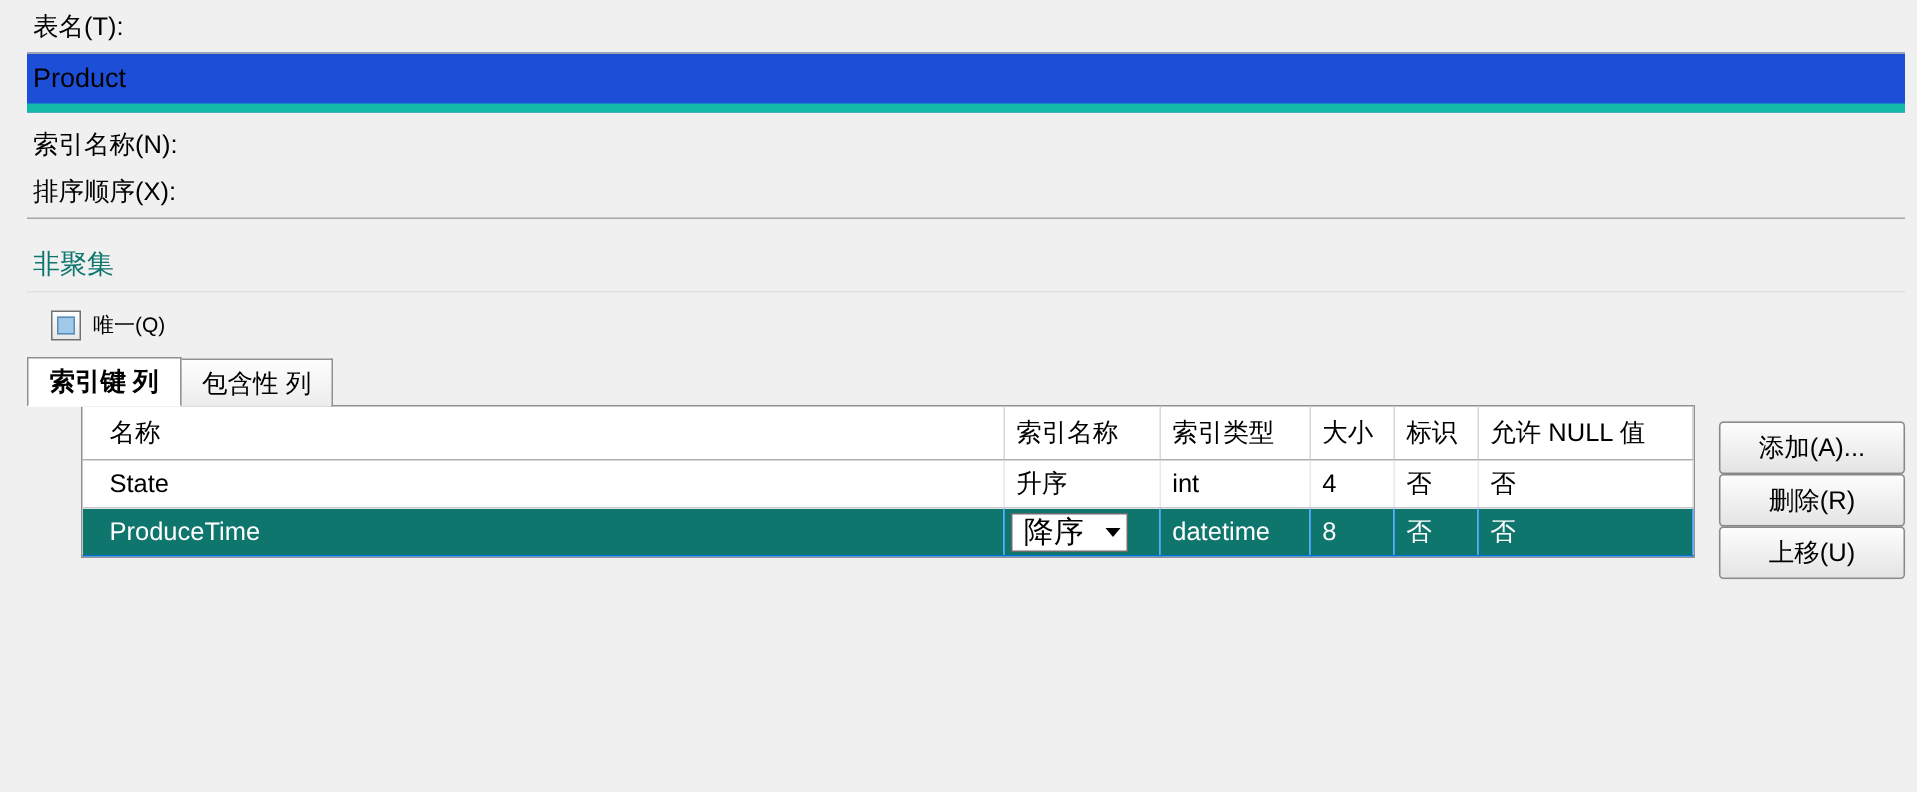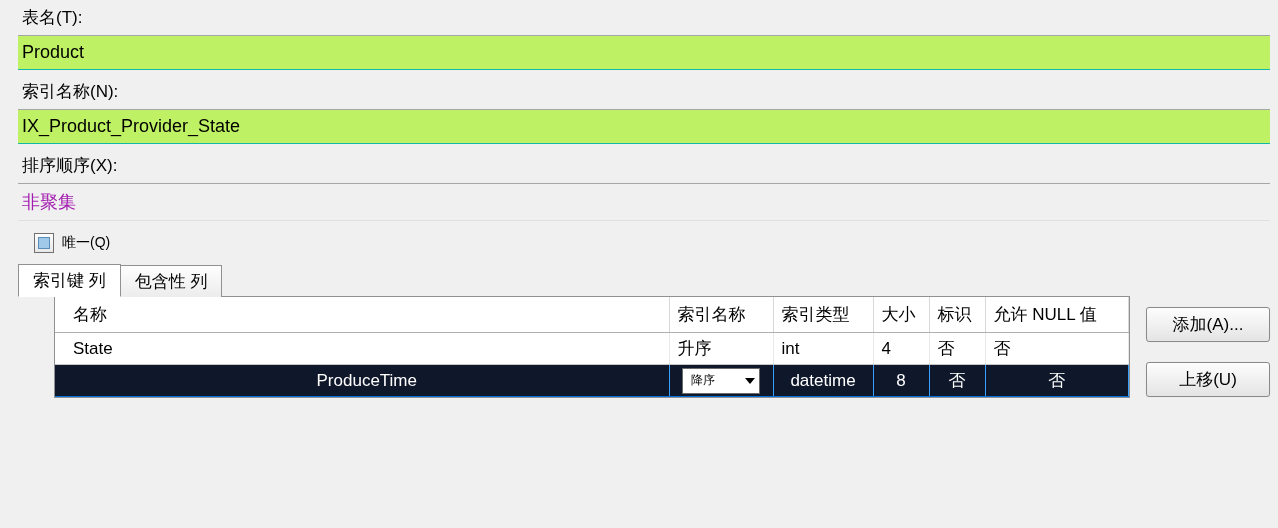--- a/index.html
+++ b/index.html
@@ -18,37 +18,37 @@
     position: relative;
     padding: 4px 0 0 0;
   }
   .field-label {
     padding: 2px 0 6px 22px;
     font-size: 17px;
     color: #000;
   }
   .field-value {
     margin: 0 8px 8px 18px;
-    background: #bef264;
+    background: #1d4ed8;
     border-top: 1px solid #a6a6a6;
-    border-bottom: 1px solid #14b8a6;
+    border-bottom: 6px solid #14b8a6;
     border-left: none;
     border-right: none;
     padding: 6px 6px 6px 4px;
     font-size: 18px;
     color: #000;
   }
   .readonly-value {
     margin: 0 8px 8px 18px;
     background: #f0f0f0;
     border-top: 1px solid #a6a6a6;
     border-bottom: 1px solid #e0e0e0;
-    padding: 6px 6px 6px 4px;
+    padding: 18px 6px 6px 4px;
     font-size: 18px;
-    color: #a21caf;
+    color: #0f766e;
   }
   .checkbox-row {
     display: flex;
     align-items: center;
     padding: 4px 0 10px 34px;
     gap: 8px;
   }
   .checkbox {
     width: 20px;
     height: 20px;
@@ -87,20 +87,21 @@
     font-size: 17px;
     margin-right: -1px;
     position: relative;
     top: 1px;
     cursor: default;
   }
   .tab.active {
     background: #fff;
     border-bottom: 1px solid #fff;
     z-index: 3;
+    font-weight: bold;
   }
 
   .tab-panel {
     border: 1px solid #919191;
     background: #fff;
     position: relative;
     z-index: 1;
     margin-top: 0;
     margin-left: 36px;
   }
@@ -124,53 +125,52 @@
   .grid td {
     font-size: 17px;
     padding: 4px 8px;
     border-bottom: 1px solid #c8c8c8;
     border-right: 1px solid #e8e8e8;
     white-space: nowrap;
     overflow: hidden;
   }
   .grid td:first-child { padding-left: 18px; }
   .grid tr.selected td {
-    background: #0f172a;
+    background: #0f766e;
     color: #fff;
     border-right-color: #3aa0ff;
     border-bottom-color: #0070d8;
-    text-align: center;
   }
   .grid tr.selected .sort-select {
     background: #fff;
     color: #000;
   }
   .sort-select {
     display: inline-flex;
     align-items: center;
     border: 1px solid #6a6a6a;
     background: linear-gradient(#fefefe,#eaeaea);
     padding: 2px 4px 2px 8px;
-    font-size: 12px;
+    font-size: 20px;
     gap: 10px;
     min-width: 78px;
     height: 26px;
   }
   .sort-select .caret {
     width: 0; height: 0;
     border-left: 5px solid transparent;
     border-right: 5px solid transparent;
     border-top: 6px solid #000;
     margin-left: auto;
   }
 
   .buttons-col {
     display: flex;
     flex-direction: column;
-    gap: 20px;
+    gap: 0;
     width: 124px;
     padding-top: 44px;
   }
   .btn {
     border: 1px solid #8a8a8a;
     background: linear-gradient(#fdfdfd,#e4e4e4);
     border-radius: 3px;
     padding: 5px 0;
     font-size: 17px;
     text-align: center;
@@ -188,21 +188,20 @@
 </style>
 </head>
 <body>
 
 <div class="container">
 
   <div class="field-label">表名(T):</div>
   <div class="field-value">Product</div>
 
   <div class="field-label">索引名称(N):</div>
-  <div class="field-value">IX_Product_Provider_State</div>
 
   <div class="field-label">排序顺序(X):</div>
   <div class="readonly-value">非聚集</div>
 
   <div class="checkbox-row">
     <span class="checkbox">
       <span class="checkbox-inner"></span>
     </span>
     <span class="checkbox-label">唯一(Q)</span>
   </div>
@@ -253,17 +252,18 @@
                 <td>否</td>
                 <td>否</td>
               </tr>
             </tbody>
         </table>
       </div>
     </div>
 
     <div class="buttons-col">
       <div class="btn">添加(A)...</div>
+      <div class="btn">删除(R)</div>
       <div class="btn">上移(U)</div>
     </div>
   </div>
 
 </div>
 
 </body></html>

